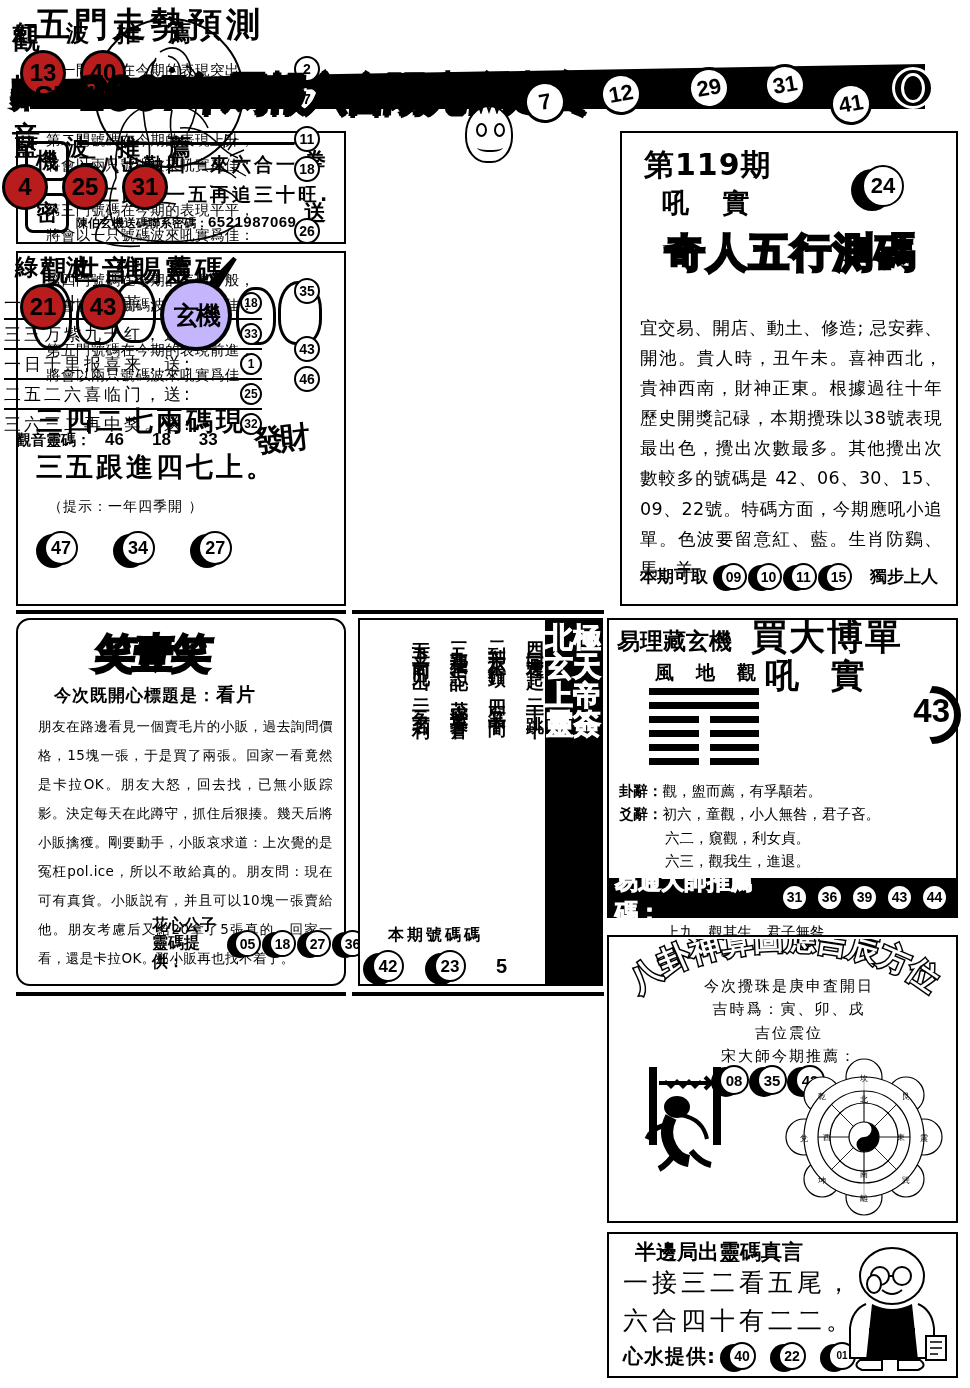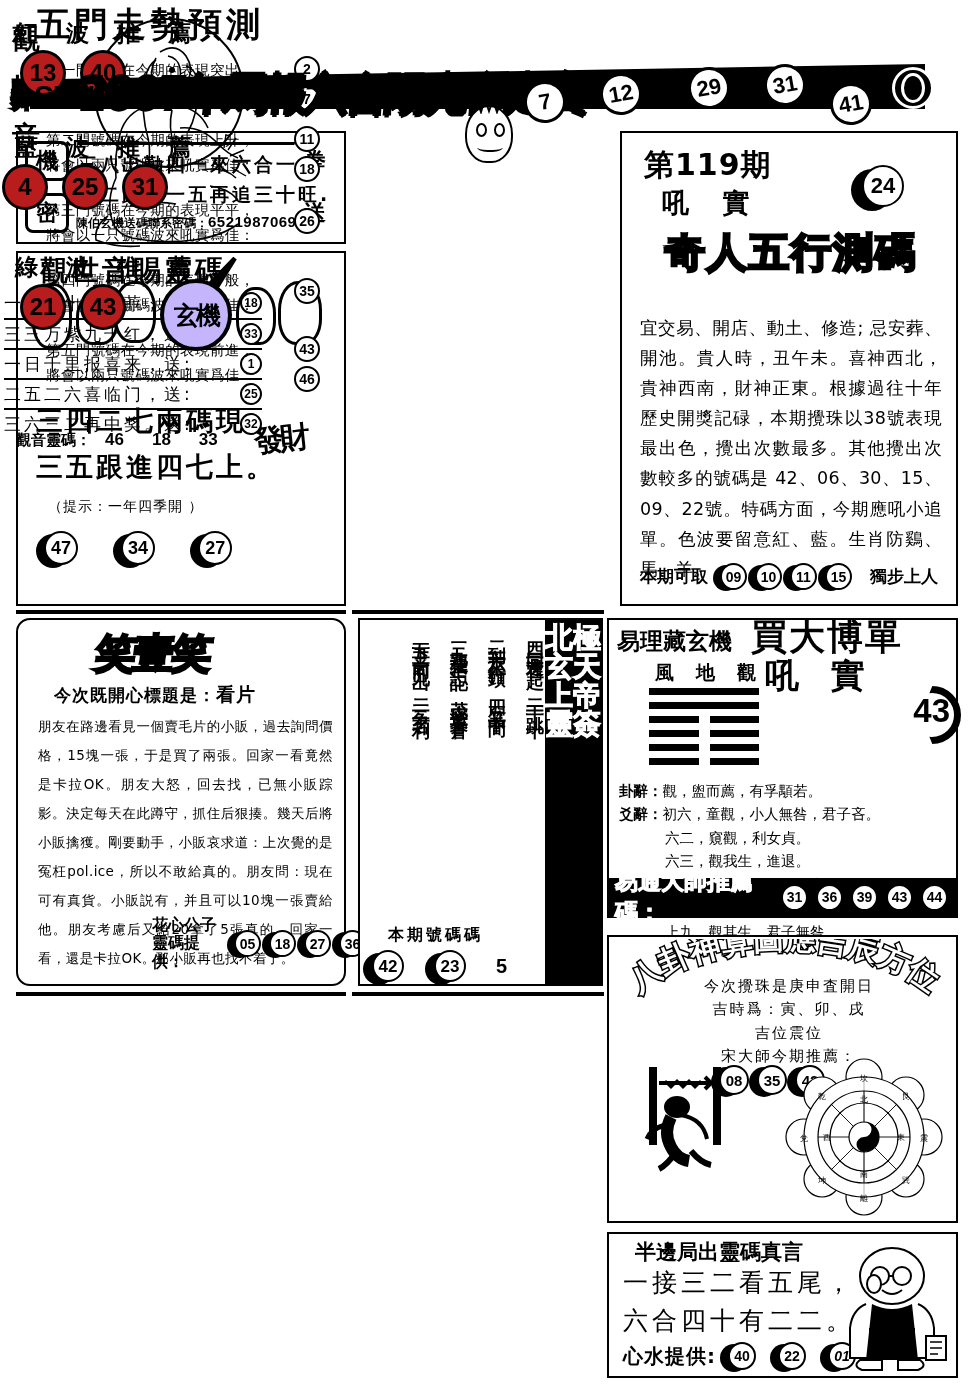--- a/index.html
+++ b/index.html
@@ -627,21 +627,21 @@
   </div>
 
   <div class="box" id="box-xin">
     <div id="xin-head">半邊局出靈碼真言</div>
     <div id="xin-l1">一接三二看五尾，</div>
     <div id="xin-l2">六合四十有二二。</div>
     <div id="xin-foot">
       <span class="lbl">心水提供:</span>
       <span class="ball-wrap" style="margin-right:22px;"><span class="shadowball" style="width:28px;height:28px;left:-8px;top:2px;"></span><span class="ball" style="width:28px;height:28px;font-size:14px;">40</span></span>
       <span class="ball-wrap" style="margin-right:22px;"><span class="shadowball" style="width:28px;height:28px;left:-8px;top:2px;"></span><span class="ball" style="width:28px;height:28px;font-size:14px;">22</span></span>
-      <span class="ball-wrap"><span class="shadowball" style="width:28px;height:28px;left:-8px;top:2px;"></span><span class="ball" style="width:28px;height:28px;font-size:14px;font-style:italic;">01</span></span>
+      <span class="ball-wrap"><span class="shadowball" style="width:28px;height:28px;left:-8px;top:2px;"></span><span class="ball" style="width:28px;height:28px;font-size:10px;">01</span></span>
     </div>
     <div id="xin-man">
       <svg viewBox="0 0 120 130" width="120" height="130">
         <g stroke="#000" fill="#fff" stroke-width="2">
           <ellipse cx="62" cy="32" rx="32" ry="28"></ellipse>
           <circle cx="50" cy="32" r="9"></circle>
             <circle cx="72" cy="32" r="9"></circle>
           <path d="M59 32 h4" fill="none"></path>
           <path d="M52 46 q10 8 20 0" fill="none"></path>
           <ellipse cx="44" cy="40" rx="7" ry="9"></ellipse>
@@ -677,21 +677,21 @@
       <div class="l2">將會以兩只號碼波來吼實爲佳：</div>
       <div class="bl">
         <span class="ball" style="width:26px;height:26px;font-size:14px;">11</span>
         <span class="ball" style="width:26px;height:26px;font-size:14px;">18</span>
       </div>
     </div>
 
     <div class="five-item" style="top:198px;">
       <div class="l1">第三門號碼在今期的表現平平，</div>
       <div class="l2">將會以一只號碼波來吼實爲佳：</div>
-      <div class="bl" style="top:10px;text-align:right;">
+      <div class="bl" style="top:20px;text-align:right;">
         <span class="ball" style="width:26px;height:26px;font-size:14px;">26</span>
       </div>
     </div>
 
     <div class="five-item" style="top:268px;">
       <div class="l1">第四門號碼在今期的表現一般，</div>
       <div class="l2">將會以一只號碼波來吼實爲佳：</div>
       <div class="bl" style="top:10px;">
         <span class="ball" style="width:26px;height:26px;font-size:14px;">35</span>
       </div>

